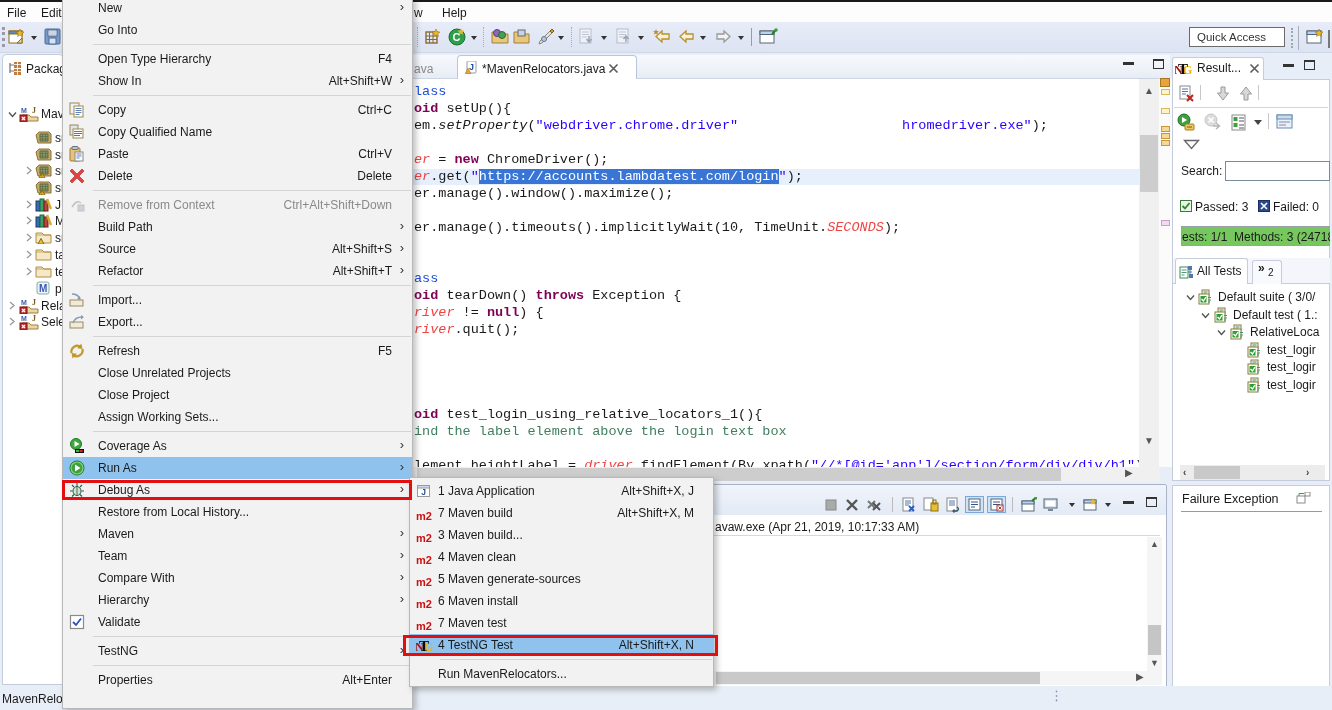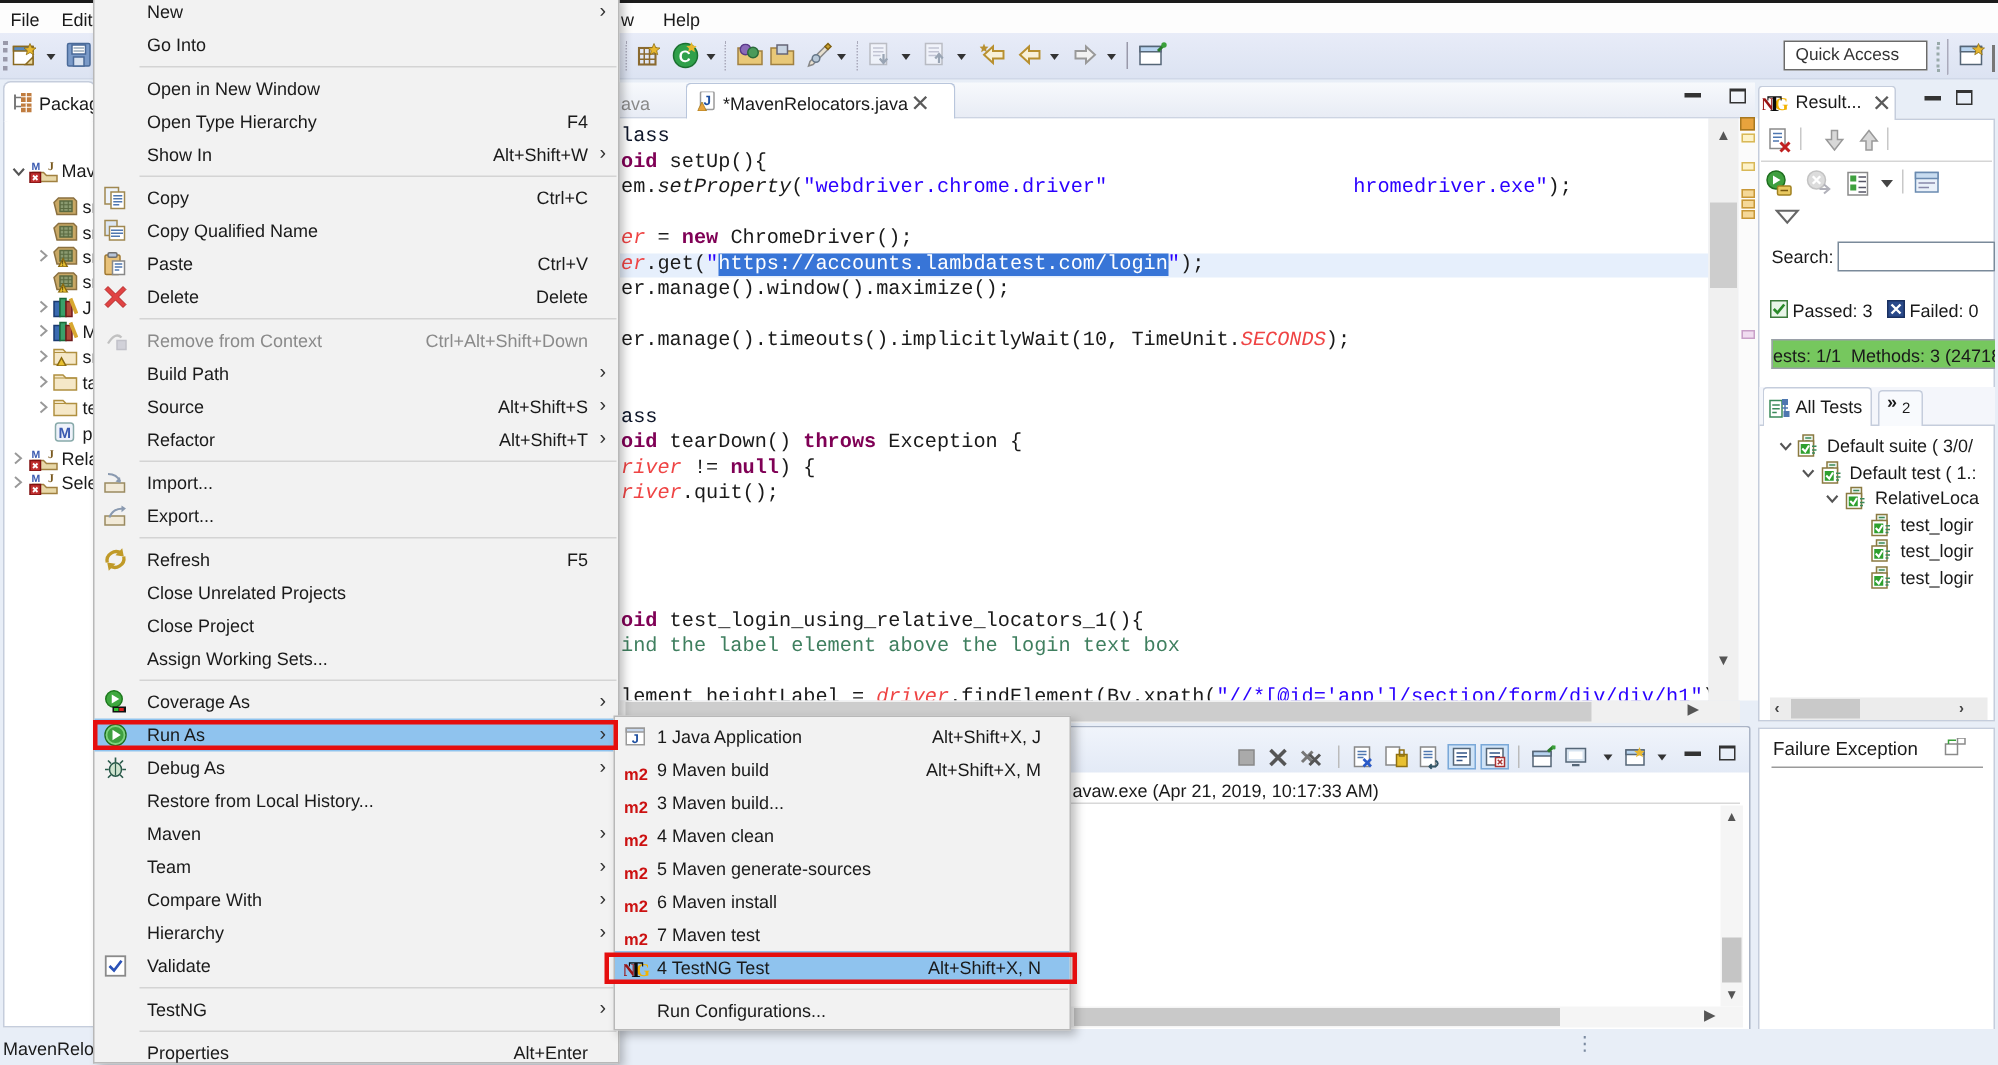--- a/index.html
+++ b/index.html
@@ -4,21 +4,21 @@
 <style>
   * { margin:0; padding:0; box-sizing:border-box; }
   html,body { width:1332px; height:710px; overflow:hidden; }
   body { font-family:"Liberation Sans",sans-serif; font-size:12px; color:#1a1a1a; background:#e8eef7; position:relative; }
   .abs { position:absolute; }
   .mono { font-family:"Liberation Mono",monospace; font-size:13.5px; white-space:pre; }
   .kw { color:#7f0055; font-weight:bold; }
   .str { color:#2a00ff; }
   .fld { color:#ef4444; font-style:italic; }
   .cmt { color:#3f7f5f; }
-  .ann { color:#0f172a; }
+  .ann { color:#1d4ed8; }
   
   .menu { background:#f2f2f2; border:1px solid #b8b8b8; border-top:none; box-shadow:3px 3px 6px rgba(0,0,0,0.25); }
   .mi { height:22px; position:relative; line-height:22px; }
   .mi .lbl { position:absolute; left:35px; top:0; }
   .mi .sc { position:absolute; right:20px; top:0; }
   .mi .arr { position:absolute; right:8px; top:-1px; font-size:13px; color:#333; }
   .mi .ico { position:absolute; left:6px; top:3px; width:16px; height:16px; }
   .msep { height:0; border-top:1px solid #d4d4d4; margin:3px 1px 3px 30px; }
   .dis { color:#8a8a8a; }
   
@@ -563,23 +563,20 @@
   <div class="abs menu" id="ctxmenu" style="left:62px;top:-3px;width:351px;height:712px;z-index:50;">
     <div class="mi" style="">
       <span class="lbl">New</span>
       <span class="arr">›</span>
     </div>
     <div class="mi" style="">
       <span class="lbl">Go Into</span>
     </div>
     <div class="msep"></div>
     <div class="mi" style="">
-      <span class="lbl">Open in New Window</span>
-    </div>
-    <div class="mi" style="">
       <span class="lbl">Open Type Hierarchy</span>
       <span class="sc">F4</span>
     </div>
     <div class="mi" style="">
       <span class="lbl">Show In</span>
       <span class="sc">Alt+Shift+W</span>
       <span class="arr">›</span>
     </div>
     <div class="msep"></div>
     <div class="mi" style="">
@@ -752,21 +749,21 @@
       <span class="ico"><svg width="16" height="16" viewBox="0 0 16 16">
           <rect x="1.5" y="2.5" width="12" height="11" fill="#fff" stroke="#9a9a9a"></rect>
           <rect x="1.5" y="2.5" width="12" height="2.5" fill="#c8d8ee" stroke="#9a9a9a"></rect>
           <text x="7.5" y="12" font-size="8.5" font-weight="bold" fill="#1e4fa0" text-anchor="middle" font-family="Liberation Sans">J</text>
         </svg></span>
       <span class="lbl">1 Java Application</span>
       <span class="sc">Alt+Shift+X, J</span>
     </div>
     <div class="mi smi" style="">
       <span class="ico"><span style="color:#cc1111;font-weight:bold;font-size:11px;font-family:'Liberation Sans';">m2</span></span>
-      <span class="lbl">9 Maven build</span>
+      <span class="lbl">7 Maven build</span>
       <span class="sc">Alt+Shift+X, M</span>
     </div>
     <div class="mi smi" style="">
       <span class="ico"><span style="color:#cc1111;font-weight:bold;font-size:11px;font-family:'Liberation Sans';">m2</span></span>
       <span class="lbl">3 Maven build...</span>
     </div>
     <div class="mi smi" style="">
       <span class="ico"><span style="color:#cc1111;font-weight:bold;font-size:11px;font-family:'Liberation Sans';">m2</span></span>
       <span class="lbl">4 Maven clean</span>
     </div>
@@ -786,17 +783,17 @@
       <span class="ico"><svg width="17" height="16" viewBox="0 0 17 16">
           <text x="-1" y="13.5" font-size="12" font-weight="bold" fill="#991414" font-family="Liberation Serif">N</text>
           <text x="8" y="13.5" font-size="12" font-weight="bold" fill="#f3b300" font-family="Liberation Serif">G</text>
           <text x="3" y="14" font-size="15" font-weight="bold" fill="#0a0a0a" font-family="Liberation Serif">T</text>
         </svg></span>
       <span class="lbl">4 TestNG Test</span>
       <span class="sc">Alt+Shift+X, N</span>
     </div>
     <div class="msep"></div>
     <div class="mi smi" style="">
-      <span class="lbl">Run Configurations...</span>
+      <span class="lbl">Run MavenRelocators...</span>
     </div>
   </div>
 
   <div class="abs" style="left:403px;top:635px;width:315px;height:21px;border:3px solid #e50e0e;z-index:70;"></div>
 
 </body></html>

